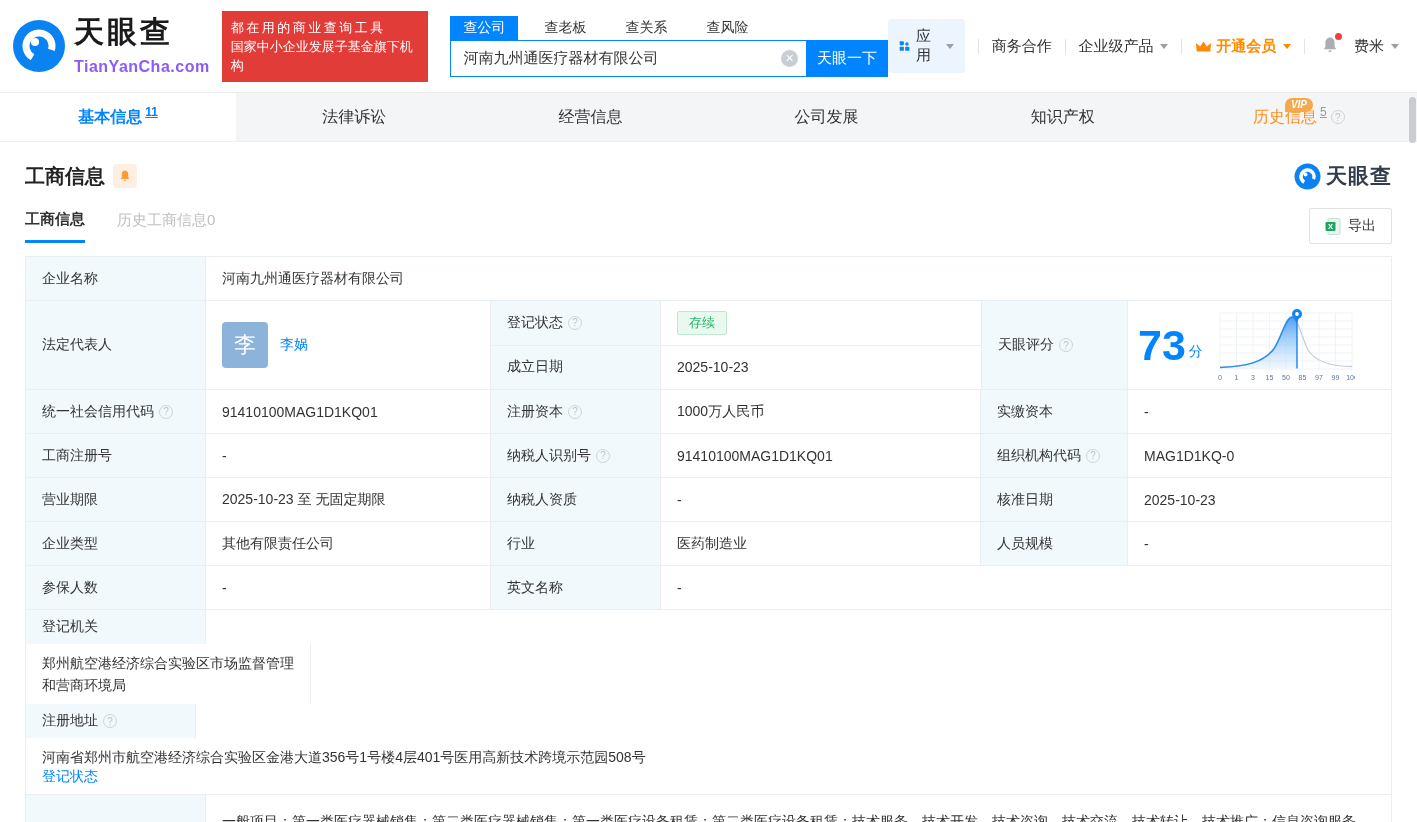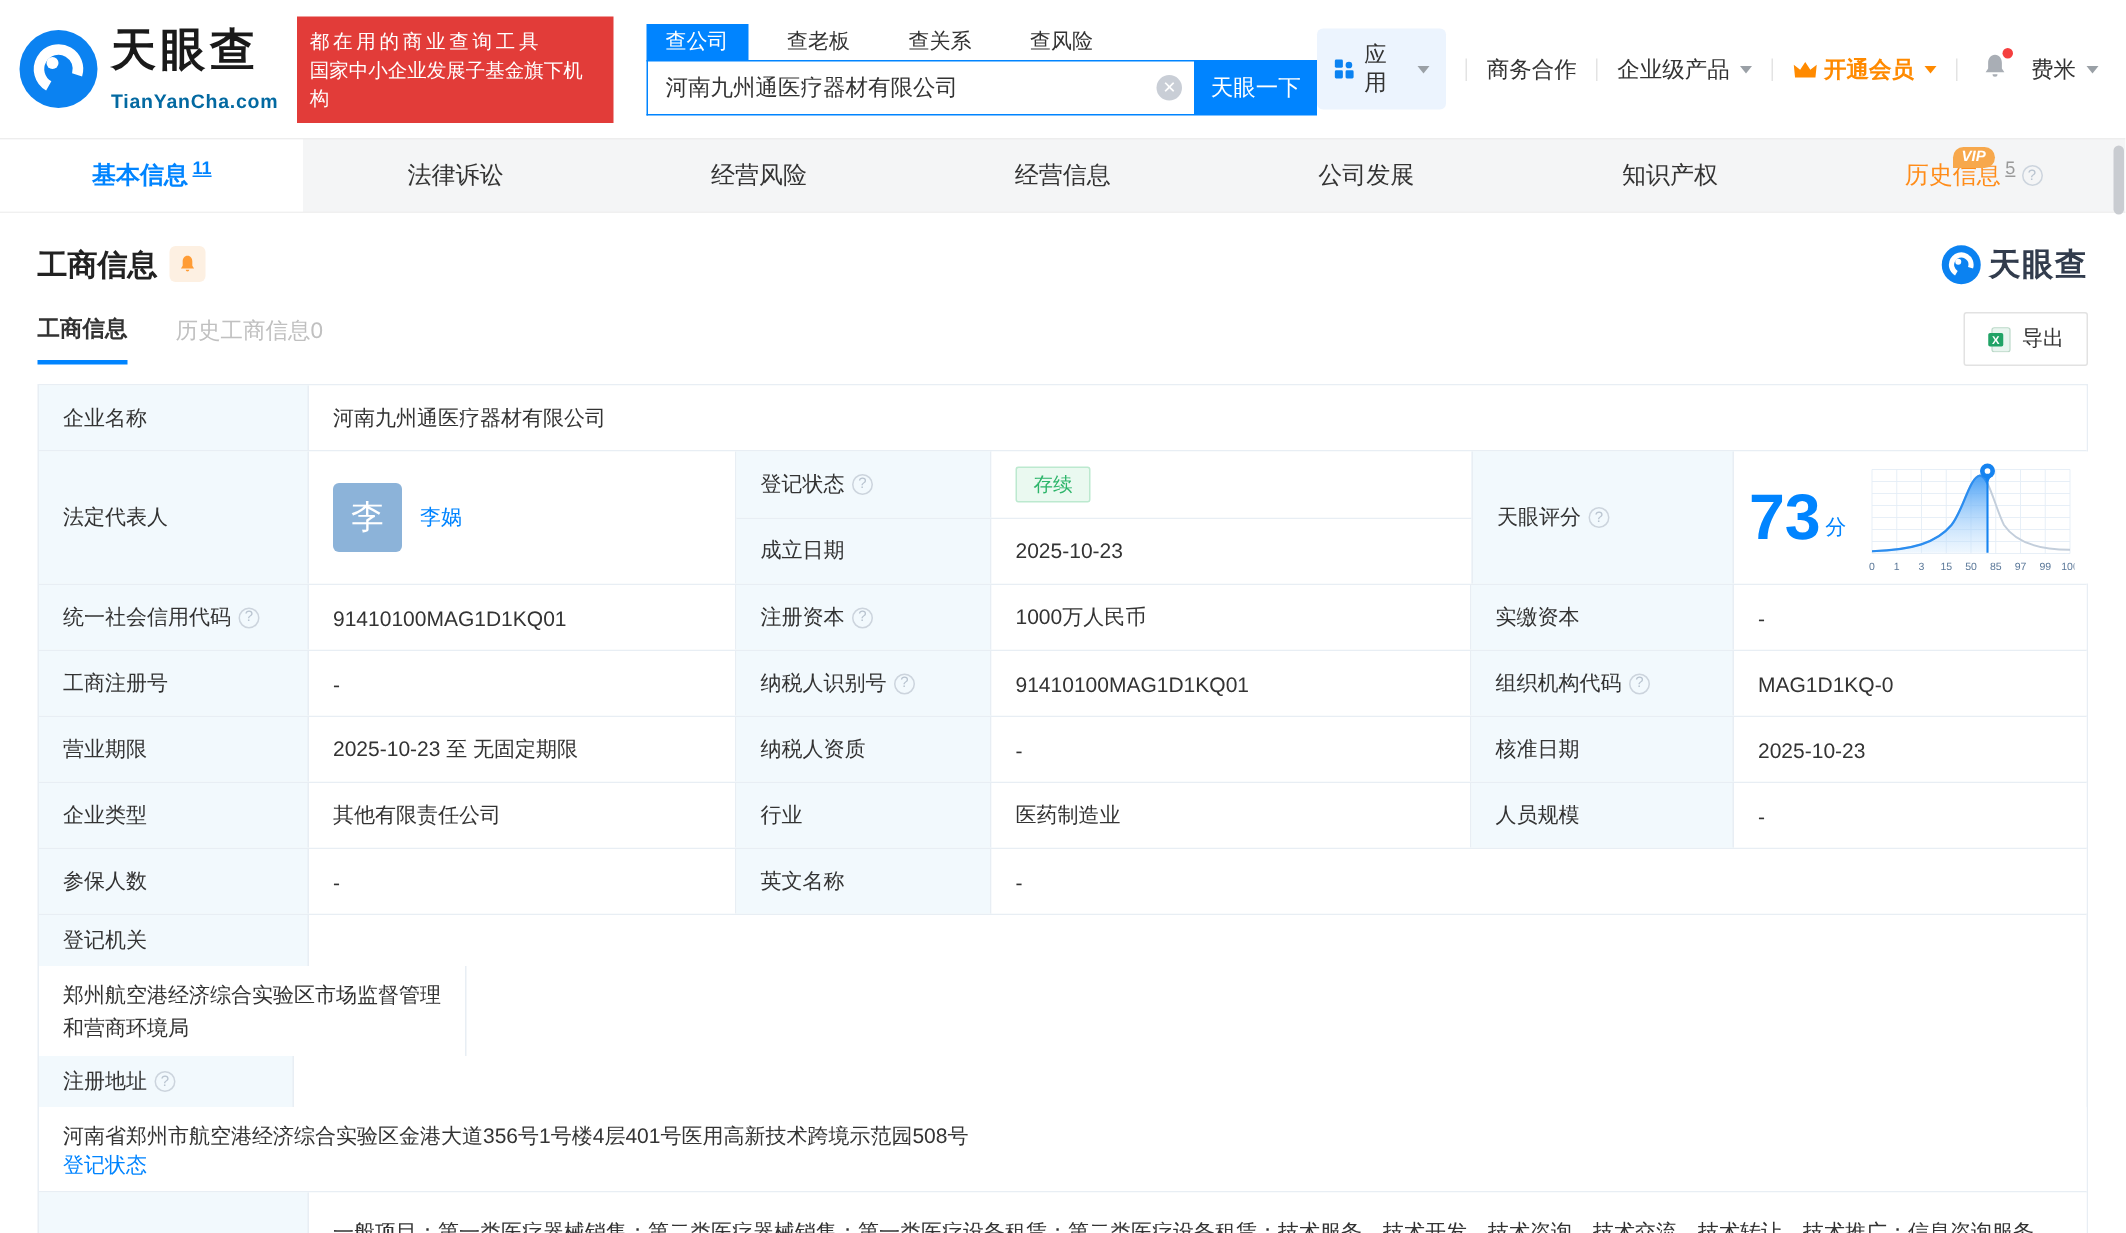--- a/index.html
+++ b/index.html
@@ -4,21 +4,21 @@
 <style>
   * { box-sizing: border-box; margin: 0; padding: 0; }
   html,body { width:1417px; height:822px; overflow:hidden; background:#fff;
     font-family:"Liberation Sans","DejaVu Sans",sans-serif; color:#333; }
 
   
   .top-header { height:92px; display:flex; align-items:center; padding:0 18px 0 12px; background:#fff; }
   .logo { display:flex; align-items:center; gap:8px; }
   .logo-text { display:flex; flex-direction:column; line-height:1; }
   .logo-cn { font-size:30px; font-weight:bold; color:#1a1a1a; letter-spacing:3px; }
-  .logo-en { font-size:13px; font-weight:bold; color:#0369a1; margin-top:12px; letter-spacing:.5px; }
+  .logo-en { font-size:16px; font-weight:bold; color:#8b5cf6; margin-top:12px; letter-spacing:.5px; }
   .slogan { margin-left:12px; background:#e23c39; color:#fff; padding:7px 9px; font-size:13px; line-height:19px; }
   .slogan .l1 { letter-spacing:2.5px; }
   .search-area { margin-left:22px; width:452px; }
   .search-tabs { display:flex; font-size:14px;gap:13px; }
   .search-tab { padding:3px 13px; cursor:pointer; color:#333; }
   .search-tab.active { background:#0084ff; color:#fff; }
   .search-row { display:flex; height:37px; }
   .search-box { flex:1; display:flex; align-items:center; border:1px solid #0084ff; border-right:none; background:#fff; padding:0 8px 0 12px; }
   .search-box input { flex:1; border:none; outline:none; font-size:15px; color:#333;
       font-family:"Liberation Sans","DejaVu Sans",sans-serif; }
@@ -68,21 +68,21 @@
 
   
   .info-table { margin:12px 25px 0; border:1px solid #e8eef4; font-size:14px; }
   .trow { display:flex; border-bottom:1px solid #e8eef4; }
   .trow:last-child { border-bottom:none; }
   .c { border-right:1px solid #e8eef4; display:flex; align-items:center; }
   .lab { background:#f2f9fd; padding:8px 22px 8px 16px; gap:5px; color:#333; }
   .val { padding:8px 16px; background:#fff; }
   .w-l1 { width:180px; flex:none; } .w-v1 { width:285px; flex:none; }
   .w-l2 { width:170px; flex:none; } .w-v2 { width:320px; flex:none; }
-  .w-l3 { width:175px; flex:none; }
+  .w-l3 { width:147px; flex:none; }
   .grow { flex:1; border-right:none; }
   .h44 { min-height:44px; } .h88 { min-height:89px; } .h66 { min-height:68px;flex-direction:column; }
   .mid-col { width:490px; flex:none; display:flex; flex-direction:column; border-right:none; }
   .subrow { flex:1; display:flex; }
   .subrow:first-child { border-bottom:1px solid #e8eef4; }
   .status-badge { display:inline-block; background:#eaf9f0; color:#2db56a; border:1px solid #bce9cf;
       padding:2px 11px; font-size:13px; border-radius:2px; }
   .avatar { width:46px; height:46px; border-radius:4px; background:#8cb3d9; color:#fff; font-size:22px;
       display:flex; align-items:center; justify-content:center; flex:none; }
   a.link { color:#0084ff; text-decoration:none; cursor:pointer; }
@@ -180,23 +180,20 @@
 
   <div class="main-tabs">
     <div class="main-tab active">
       <span>基本信息</span>
       <span class="tab-count">11</span>
     </div>
     <div class="main-tab">
       <span>法律诉讼</span>
     </div>
     <div class="main-tab">
-      <span>经营风险</span>
-    </div>
-    <div class="main-tab">
       <span>经营信息</span>
     </div>
     <div class="main-tab">
       <span>公司发展</span>
     </div>
     <div class="main-tab">
       <span>知识产权</span>
     </div>
     <div class="main-tab history">
       <span class="vip-badge">VIP</span>

